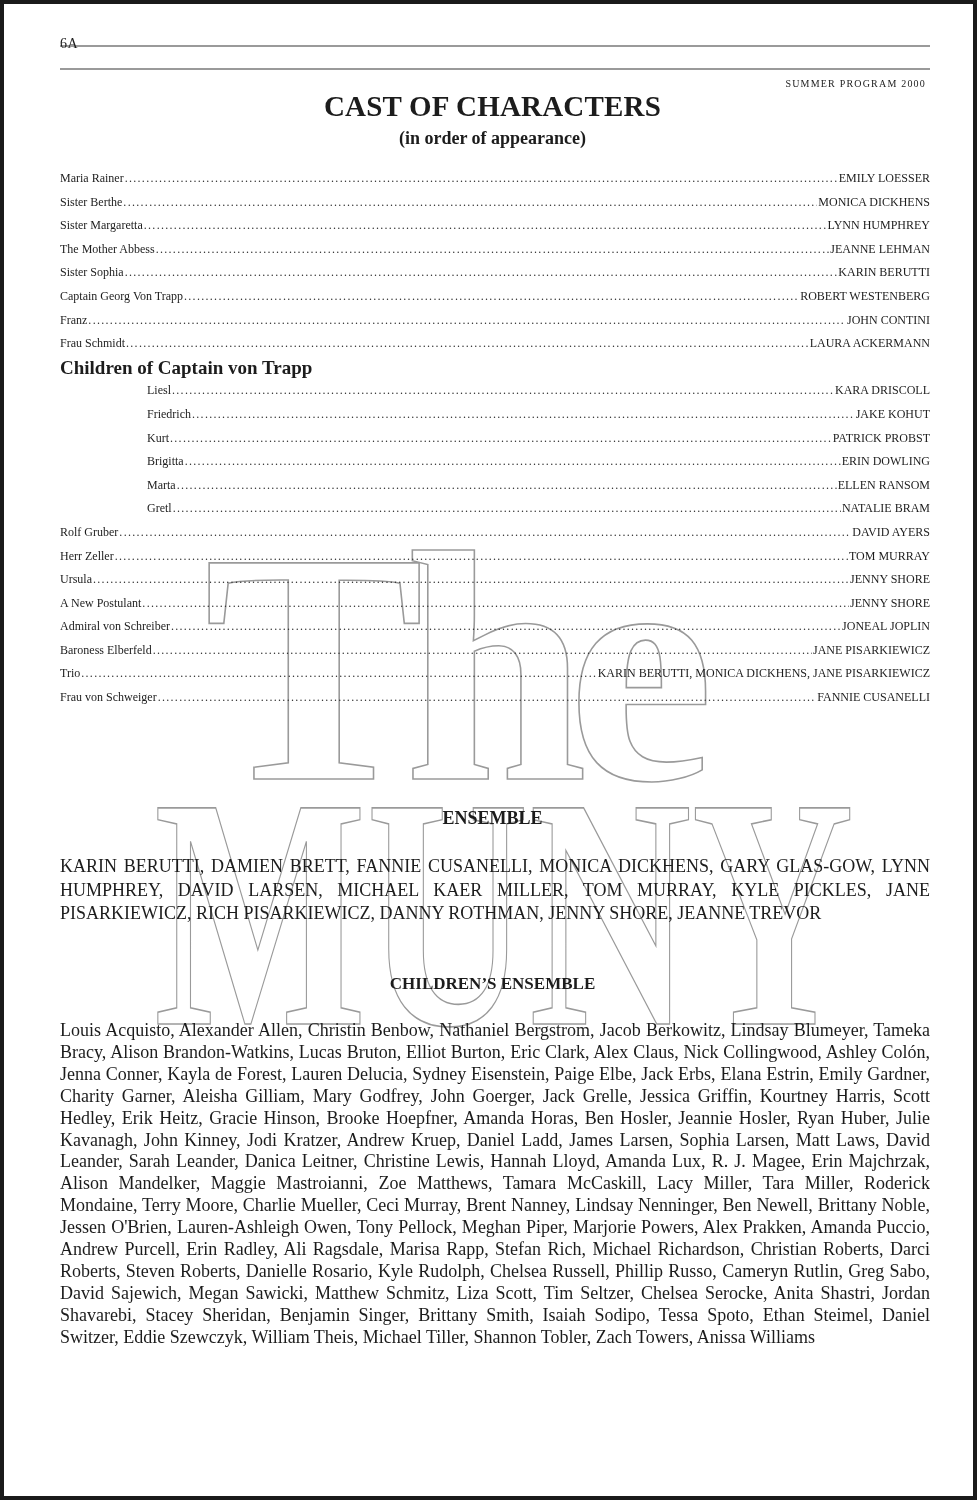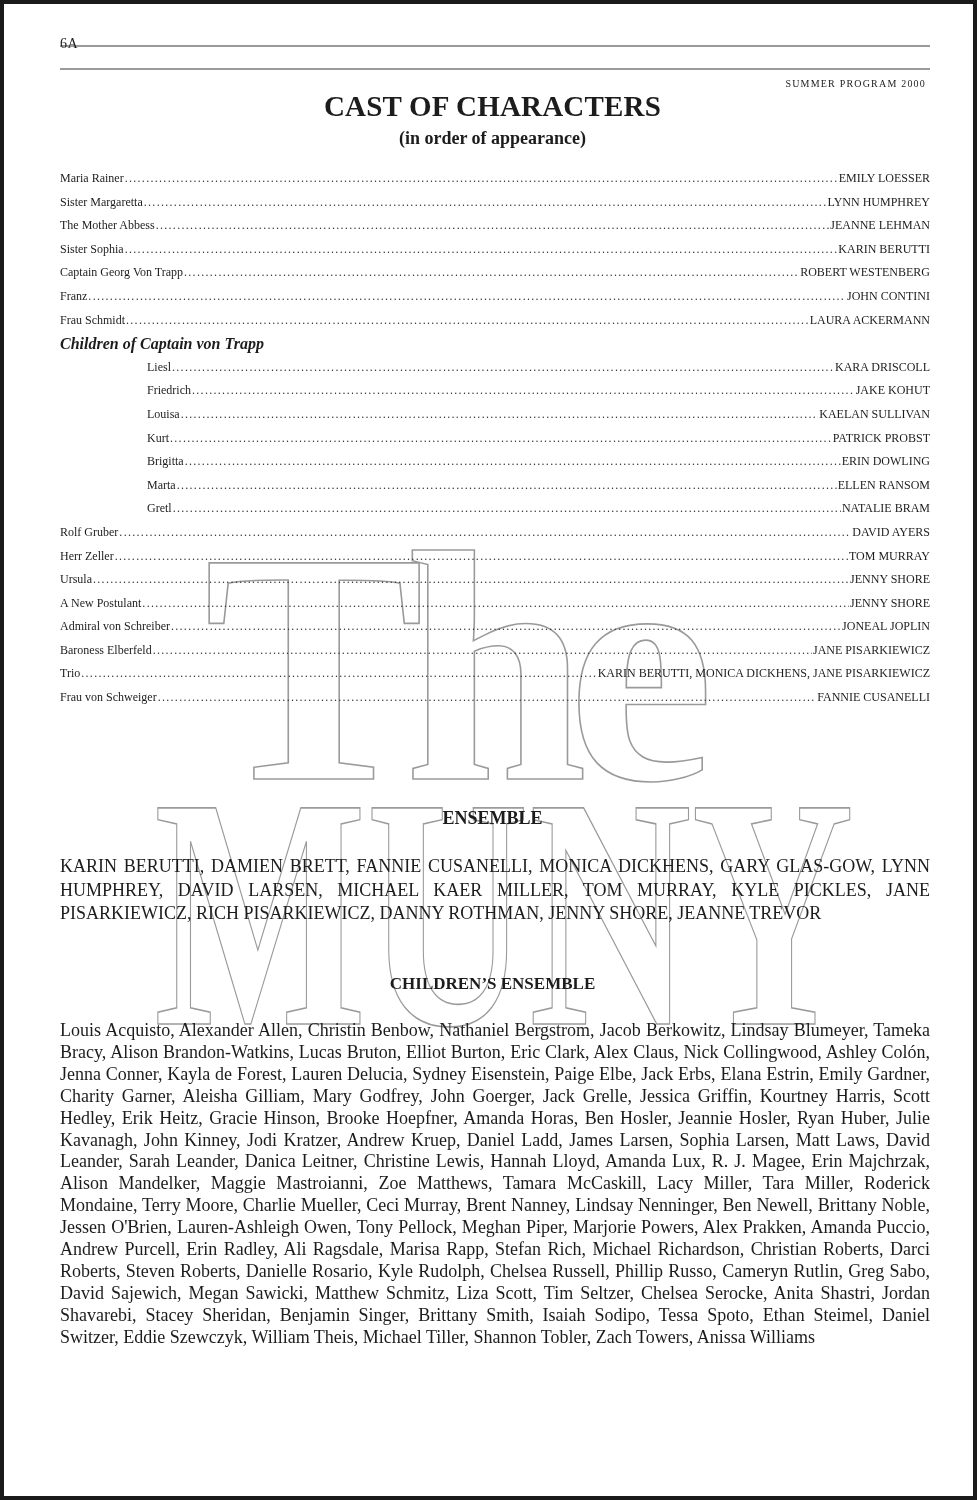--- a/index.html
+++ b/index.html
@@ -51,21 +51,21 @@
   .row .dots {
     flex: 1; overflow: hidden; white-space: nowrap;
     font-size: 12px; letter-spacing: 1.3px; color: #333;
     margin: 0 1px;
   }
   .row .dots::after {
     content: "..................................................................................................................................................................................................................................................................";
   }
   .row .actor { white-space: nowrap; text-transform: none; }
   .group-heading {
-    height: 23.6px; line-height: 23.6px; font-size: 16px; font-weight: bold; font-style: italic;
+    height: 23.6px; line-height: 23.6px; font-size: 19px; font-weight: bold;
   }
 
   .section-heading {
     position: absolute; left: 0; width: 977px;
     text-align: center; font-weight: bold; font-size: 18px;
   }
   .ensemble-h { top: 804px; }
   .children-h { top: 970px; font-size: 17px; }
 
   .para {
@@ -97,20 +97,25 @@
     <div class="subtitle">(in order of appearance)</div>
 
     <div class="cast">
       <div id="cast-main">
           <div class="row">
             <span class="role">Maria Rainer</span>
             <span class="dots"></span>
             <span class="actor">EMILY LOESSER</span>
           </div>
           <div class="row">
+            <span class="role">Sister Berthe</span>
+            <span class="dots"></span>
+            <span class="actor">MONICA DICKHENS</span>
+          </div>
+          <div class="row">
             <span class="role">Sister Margaretta</span>
             <span class="dots"></span>
             <span class="actor">LYNN HUMPHREY</span>
           </div>
           <div class="row">
             <span class="role">The Mother Abbess</span>
             <span class="dots"></span>
             <span class="actor">JEANNE LEHMAN</span>
           </div>
           <div class="row">
@@ -138,25 +143,20 @@
       <div id="cast-children">
           <div class="row indent">
             <span class="role">Liesl</span>
             <span class="dots"></span>
             <span class="actor">KARA DRISCOLL</span>
           </div>
           <div class="row indent">
             <span class="role">Friedrich</span>
             <span class="dots"></span>
             <span class="actor">JAKE KOHUT</span>
-          </div>
-          <div class="row indent">
-            <span class="role">Louisa</span>
-            <span class="dots"></span>
-            <span class="actor">KAELAN SULLIVAN</span>
           </div>
           <div class="row indent">
             <span class="role">Kurt</span>
             <span class="dots"></span>
             <span class="actor">PATRICK PROBST</span>
           </div>
           <div class="row indent">
             <span class="role">Brigitta</span>
             <span class="dots"></span>
             <span class="actor">ERIN DOWLING</span>

